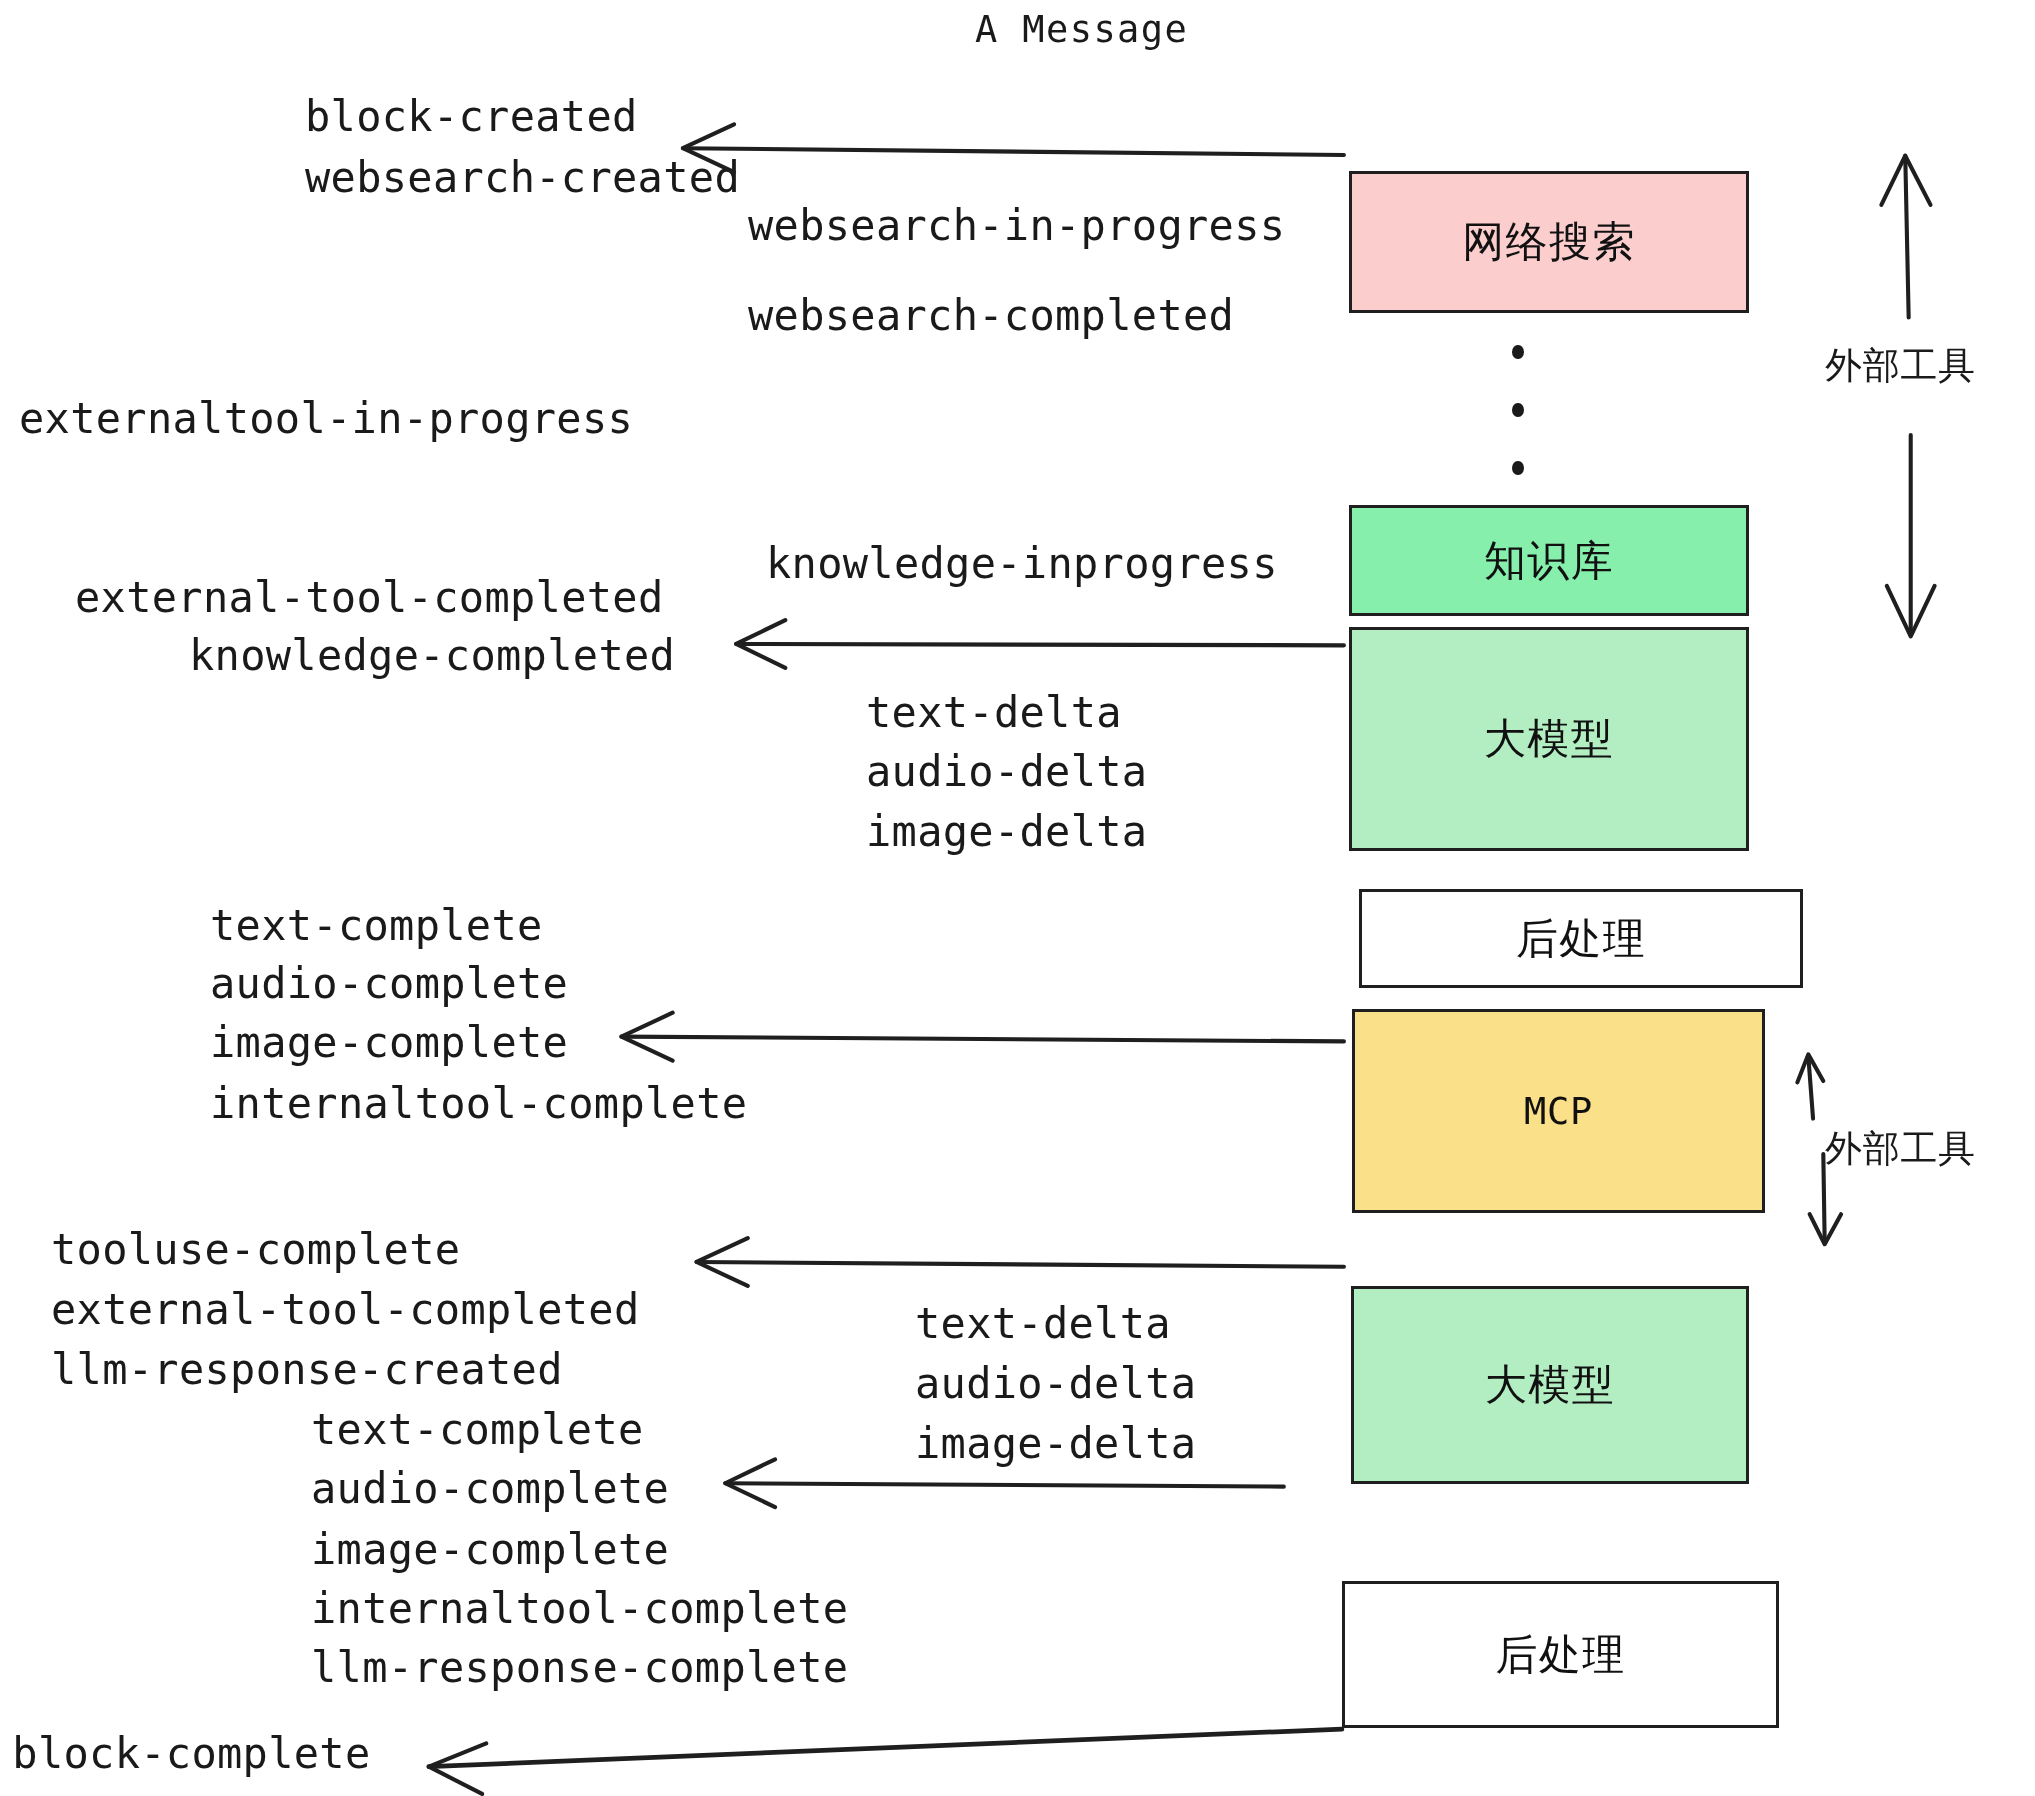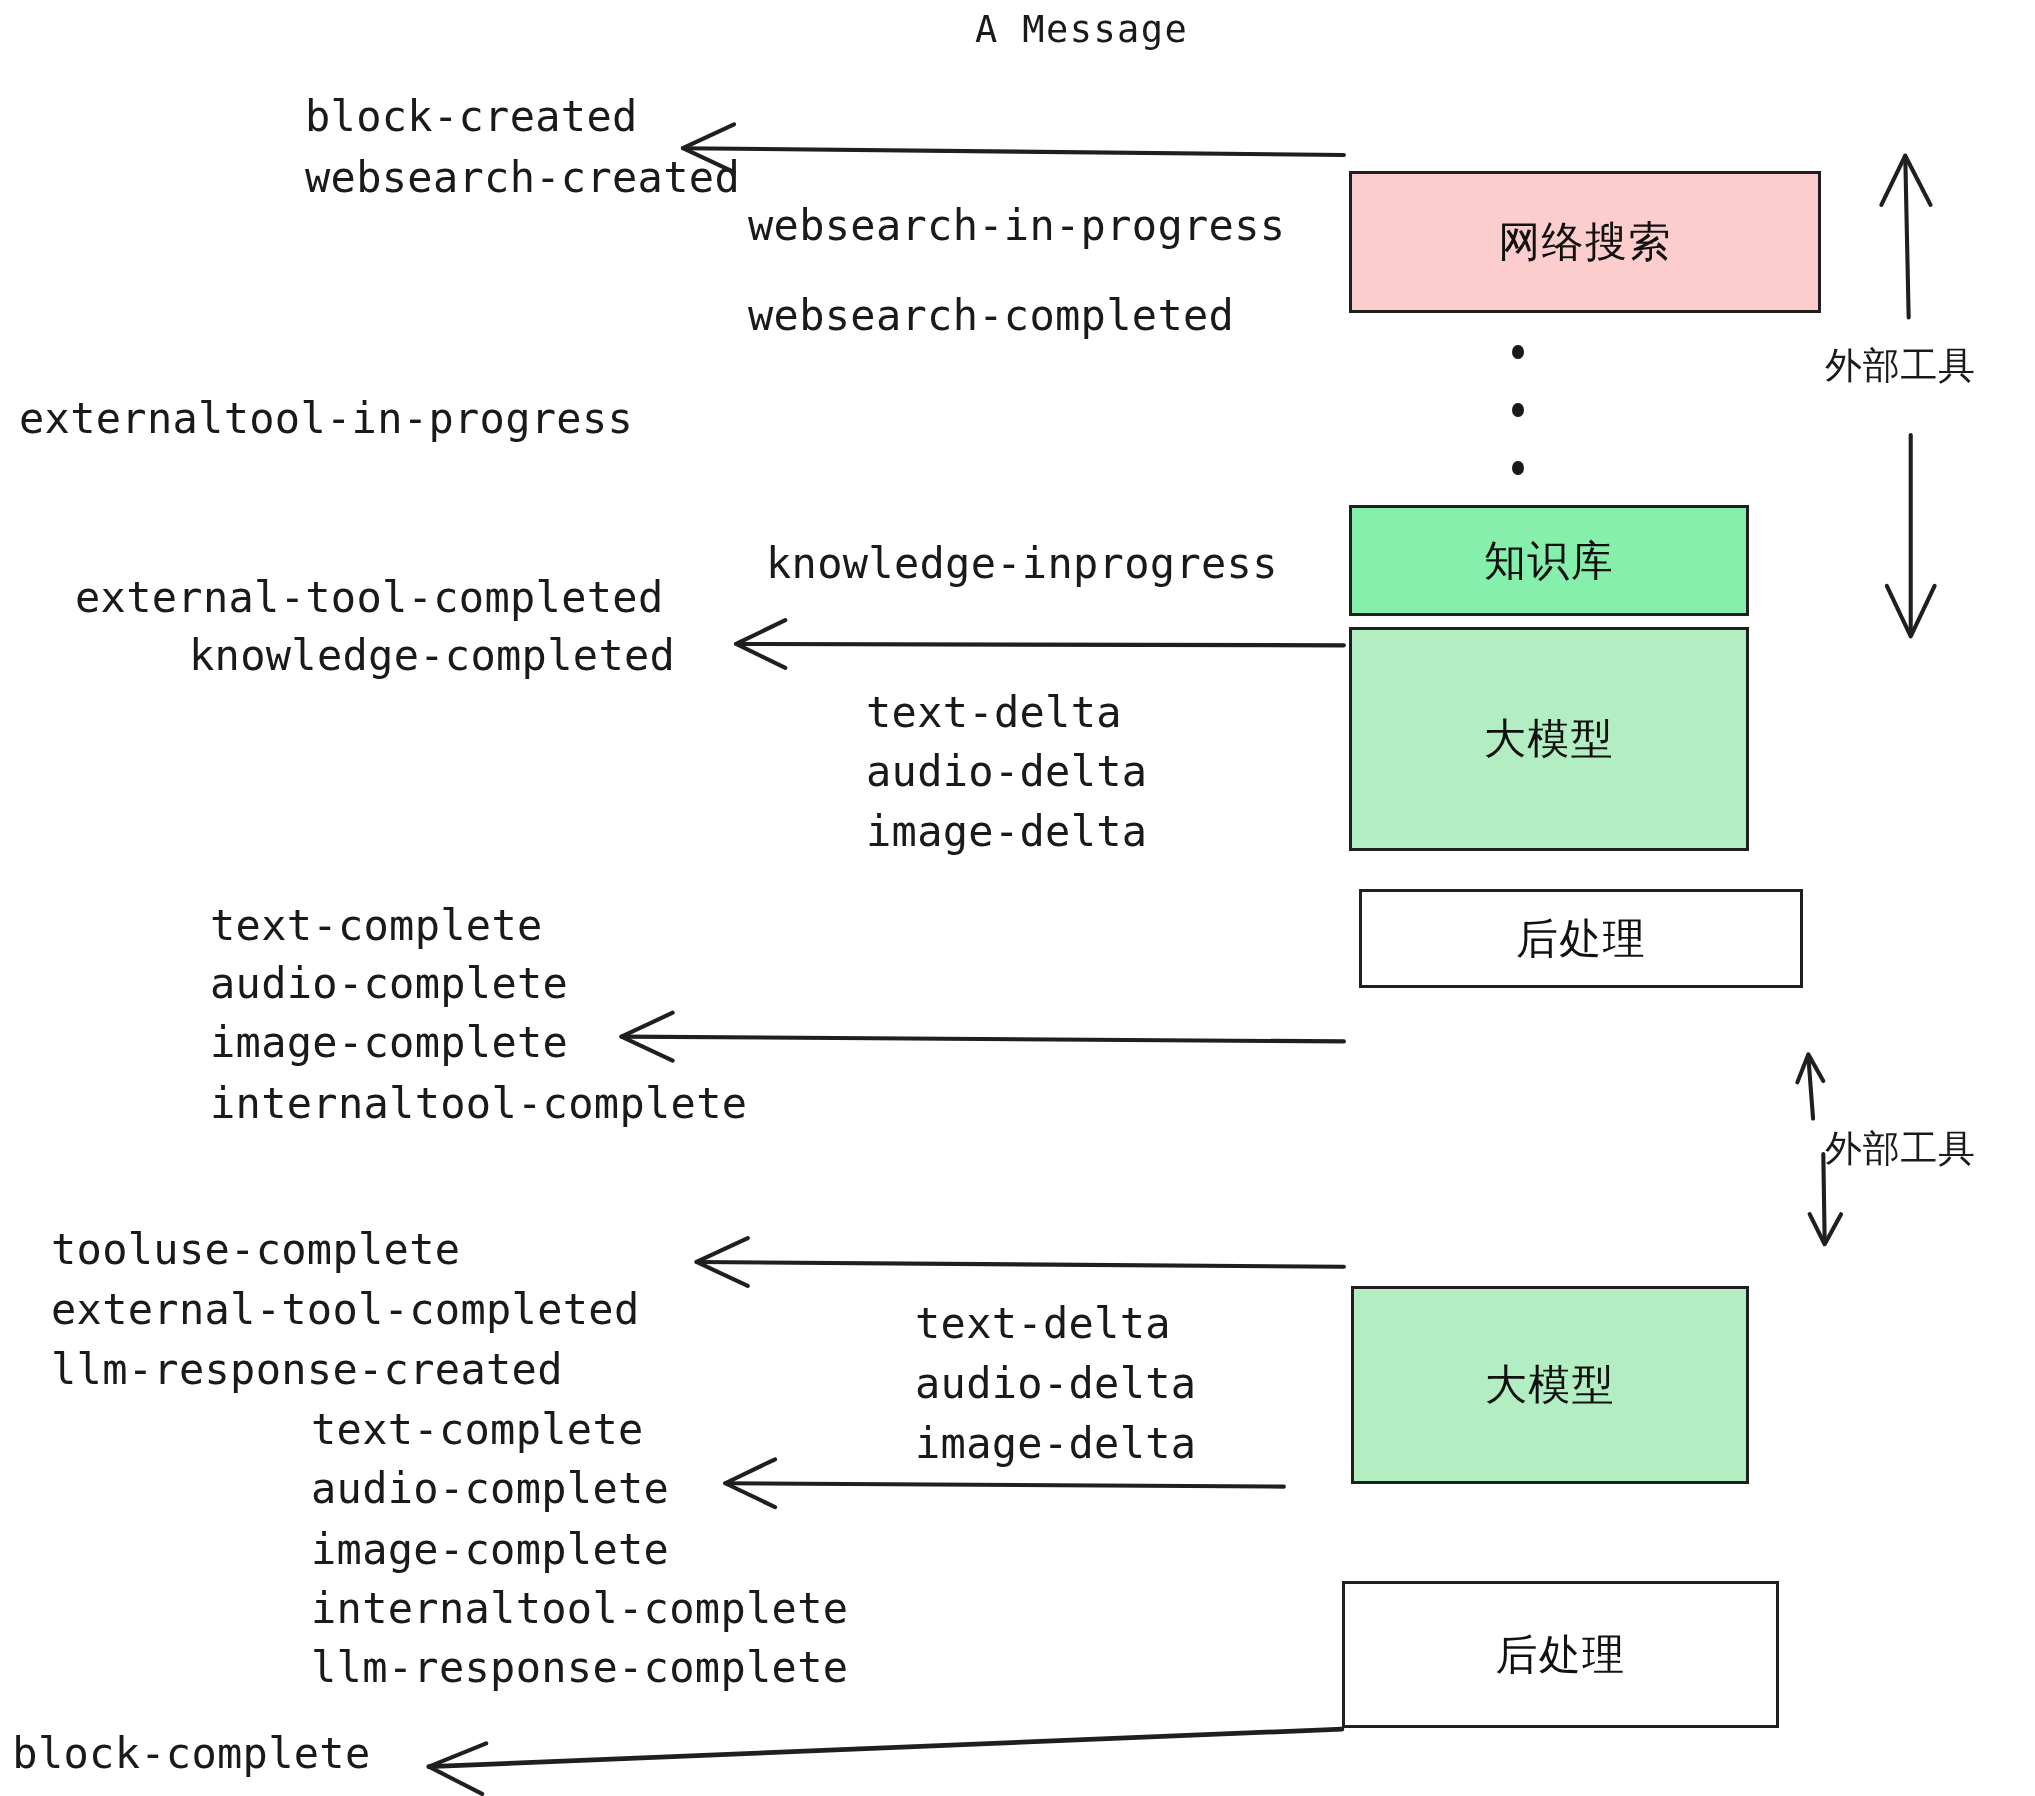--- a/index.html
+++ b/index.html
@@ -116,21 +116,21 @@
   <div class="lbl" style="left:915px; top:1423px;">image-delta</div>
 
   <div class="lbl" style="left:311px; top:1409px;">text-complete</div>
   <div class="lbl" style="left:311px; top:1468px;">audio-complete</div>
   <div class="lbl" style="left:311px; top:1529px;">image-complete</div>
   <div class="lbl" style="left:311px; top:1588px;">internaltool-complete</div>
   <div class="lbl" style="left:311px; top:1647px;">llm-response-complete</div>
 
   <div class="lbl" style="left:12.3px; top:1733px;">block-complete</div>
 
-  <div class="box box-cn" style="left:1349px; top:171px; width:472px; height:142px; background:#fbcdcd;">
+  <div class="box box-cn" style="left:1349px; top:171px; width:400px; height:142px; background:#fbcdcd;">
     <span>网络搜索</span>
   </div>
 
   <div class="dots" style="left:1511px; top:345px; width:13.7px; height:130px;">
     <span class="dot"></span>
     <span class="dot"></span>
     <span class="dot"></span>
   </div>
 
   <div class="box box-cn" style="left:1349px; top:505px; width:400px; height:111px; background:#86efac;">
@@ -138,20 +138,23 @@
   </div>
 
   <div class="box box-cn" style="left:1349px; top:627px; width:400px; height:224px; background:#b3eec3;">
     <span>大模型</span>
   </div>
 
   <div class="box box-cn" style="left:1359px; top:889px; width:444px; height:99px; background:#ffffff;">
     <span>后处理</span>
   </div>
 
+  <div class="box box-mono" style="left:1352px; top:1009px; width:413px; height:204px; background:#fbe08a;">
+    <span>MCP</span>
+  </div>
 
   <div class="box box-cn" style="left:1351px; top:1286px; width:398px; height:198px; background:#b3eec3;">
     <span>大模型</span>
   </div>
 
   <div class="box box-cn" style="left:1342px; top:1581px; width:437px; height:147px; background:#ffffff;">
     <span>后处理</span>
   </div>
 
   <div class="side-label" style="left:1825px; top:341px;">外部工具</div>

